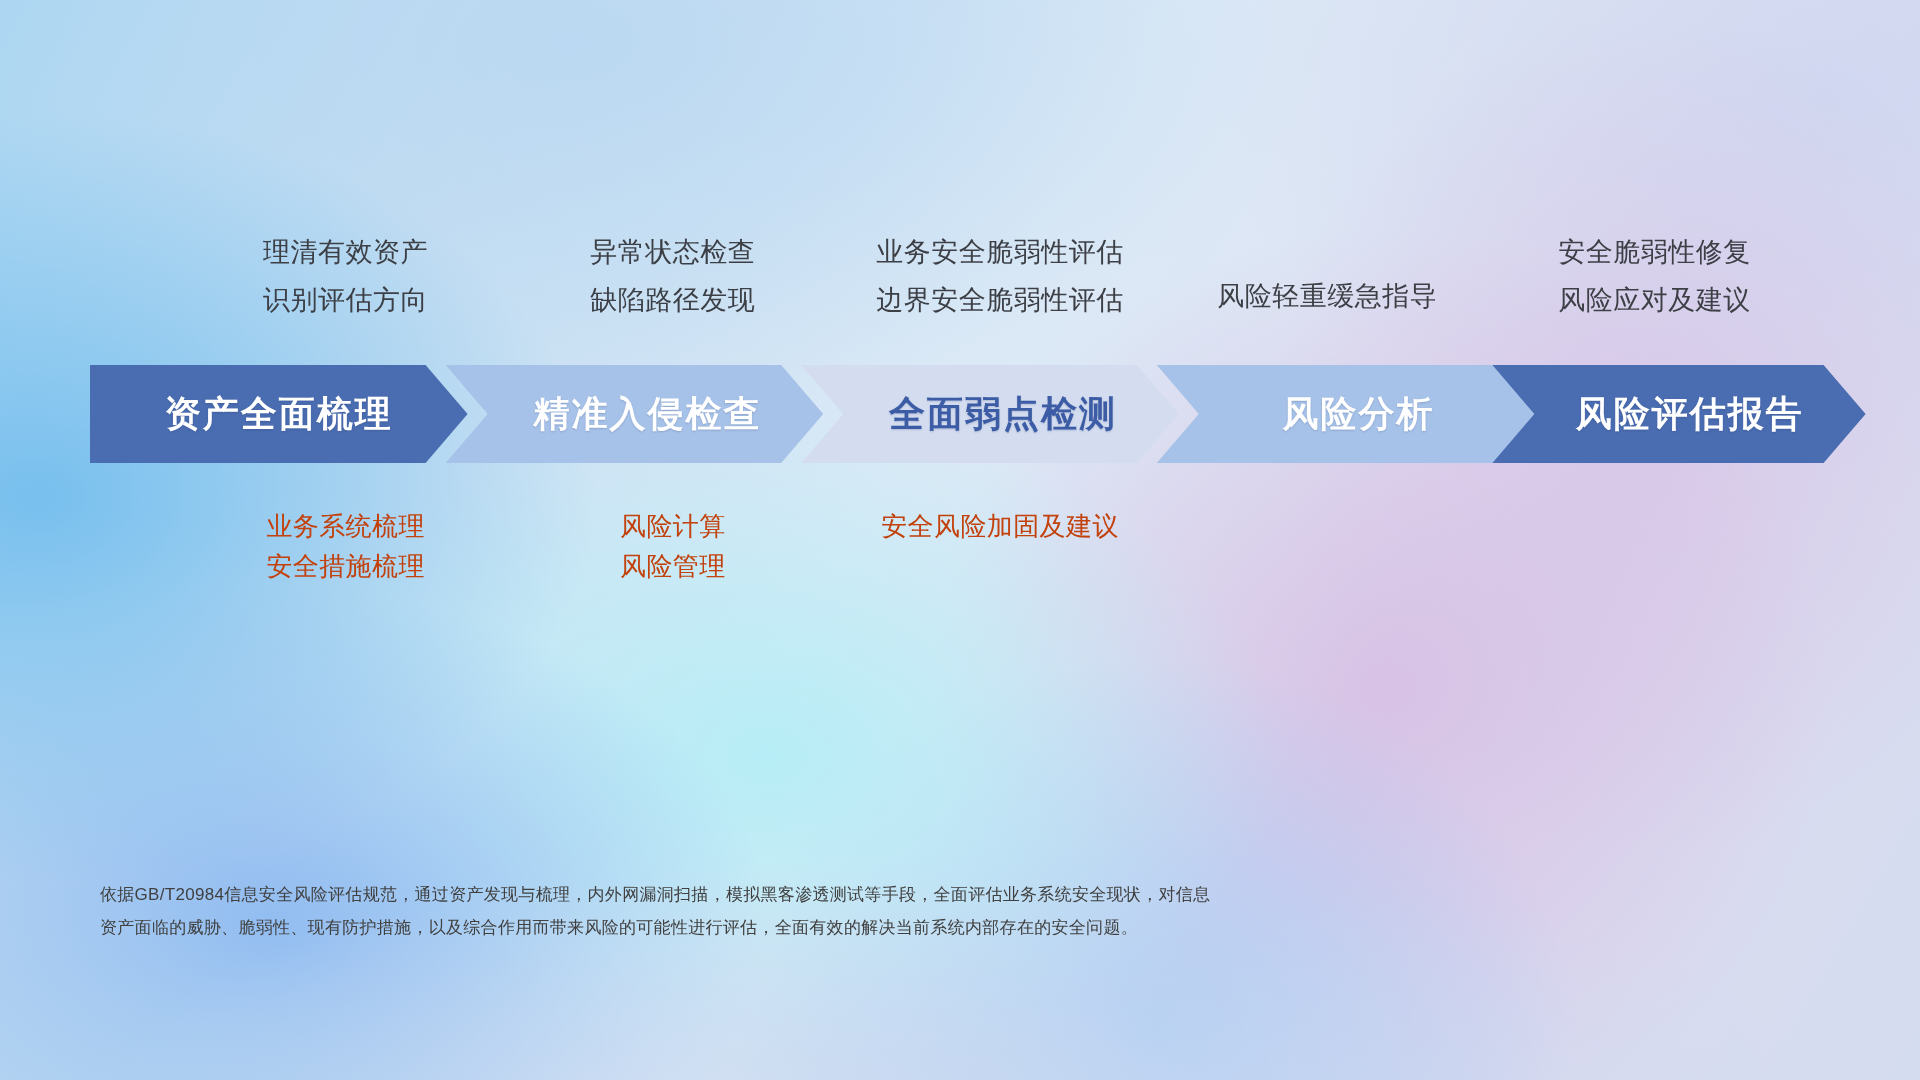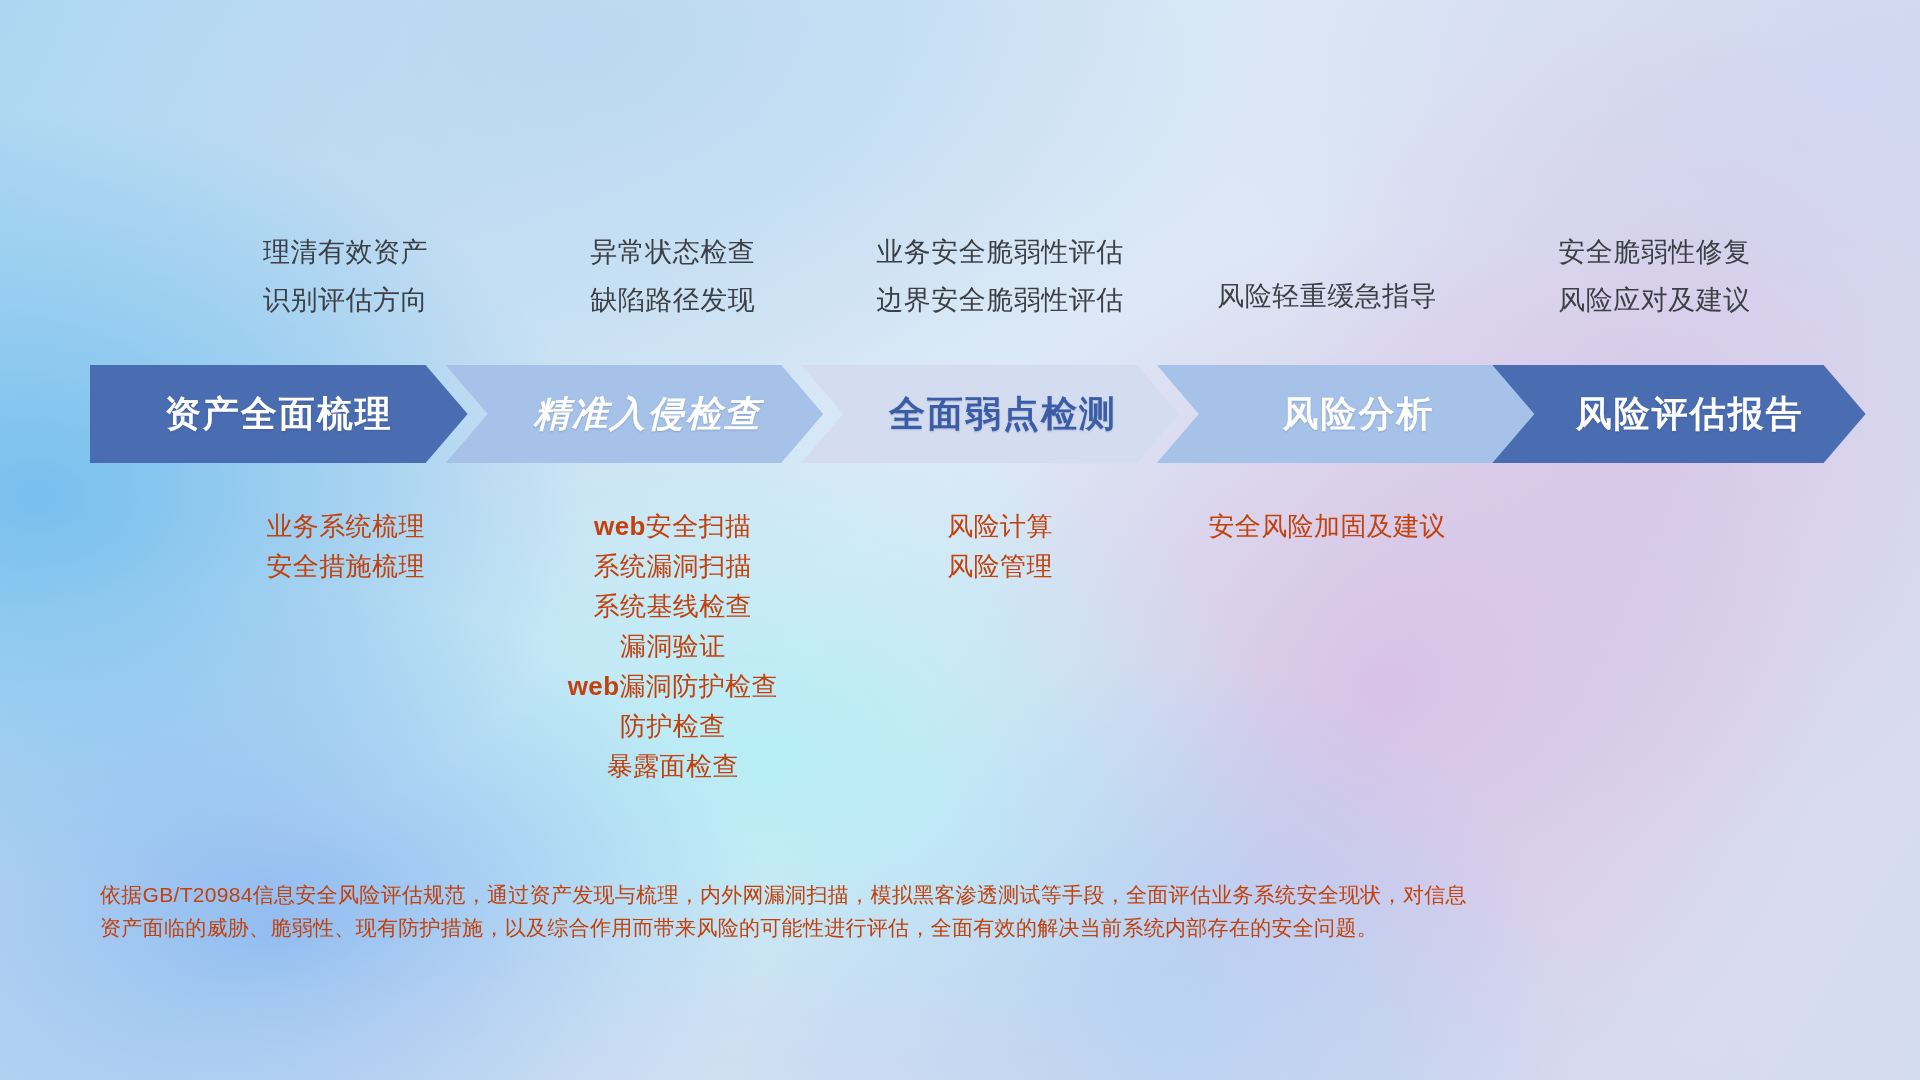--- a/index.html
+++ b/index.html
@@ -112,22 +112,22 @@
   .item-bot .mono-web {
     font-weight: bold;
   }
 
   
   #footer {
     position: absolute;
     left: 100px;
     top: 878px;
     width: 1530px;
-    color: #c2410c;
-    font-size: 21px;
+    color: #404040;
+    font-size: 17px;
     line-height: 33px;
     letter-spacing: 0.3px;
   }
   #footer .fline { display: block; white-space: nowrap; }
 </style>
 </head>
 <body>
 
 <div id="bg"></div>
 <div id="bg-tint"></div>
@@ -156,47 +156,38 @@
         <div class="item-top">风险应对及建议</div>
       </div>
     <div></div>
   </div>
 
   <div id="chevron-band">
       <div class="chev first" style="left: 0px; width: 377.6px; background: linear-gradient(rgb(74, 108, 176) 0%, rgb(74, 108, 176) 55%, rgb(74, 108, 176) 100%); color: rgb(255, 255, 255); z-index: 5; filter: drop-shadow(rgba(255, 255, 255, 0.55) 2px 0px 1px);">
         <span class="chev-label">资产全面梳理</span>
       </div>
       <div class="chev mid" style="left: 355.6px; width: 377.6px; background: linear-gradient(rgb(167, 194, 232) 0%, rgb(167, 194, 232) 55%, rgb(167, 194, 232) 100%); color: rgb(255, 255, 255); z-index: 4; filter: drop-shadow(rgba(255, 255, 255, 0.55) 2px 0px 1px);">
-        <span class="chev-label" style="padding-left: 26px; font-style: italic;">精准入侵检查</span>
+        <span class="chev-label" style="padding-left: 26px;">精准入侵检查</span>
       </div>
       <div class="chev mid" style="left: 711.2px; width: 377.6px; background: linear-gradient(rgb(212, 221, 240) 0%, rgb(212, 221, 240) 55%, rgb(212, 221, 240) 100%); color: rgb(60, 93, 166); z-index: 3; filter: drop-shadow(rgba(255, 255, 255, 0.55) 2px 0px 1px); text-align: right;">
         <span class="chev-label" style="padding-left: 26px;">全面弱点检测</span>
       </div>
       <div class="chev mid" style="left: 1066.8px; width: 377.6px; background: linear-gradient(rgb(167, 194, 232) 0%, rgb(167, 194, 232) 55%, rgb(167, 194, 232) 100%); color: rgb(255, 255, 255); z-index: 2; filter: drop-shadow(rgba(255, 255, 255, 0.55) 2px 0px 1px);">
         <span class="chev-label" style="padding-left: 26px;">风险分析</span>
       </div>
       <div class="chev last" style="left: 1398px; width: 377.6px; background: linear-gradient(rgb(74, 108, 176) 0%, rgb(74, 108, 176) 55%, rgb(74, 108, 176) 100%); color: rgb(255, 255, 255); z-index: 1; filter: drop-shadow(rgba(255, 255, 255, 0.55) 2px 0px 1px);">
         <span class="chev-label" style="padding-left: 26px;">风险评估报告</span>
       </div>
     </div>
 
   <div class="row bottom-row">
     <div></div>
     <div class="col" id="bot-col-0">
         <div class="item-bot"><span>业务系统梳理</span></div>
         <div class="item-bot"><span>安全措施梳理</span></div>
-      </div>
-    <div class="col" id="bot-col-2">
-        <div class="item-bot"><span class="mono-web">web</span><span>安全扫描</span></div>
-        <div class="item-bot"><span>系统漏洞扫描</span></div>
-        <div class="item-bot"><span>系统基线检查</span></div>
-        <div class="item-bot"><span>漏洞验证</span></div>
-        <div class="item-bot"><span class="mono-web">web</span><span>漏洞防护检查</span></div>
-        <div class="item-bot"><span>防护检查</span></div>
-        <div class="item-bot"><span>暴露面检查</span></div>
       </div>
     <div class="col" id="bot-col-3">
         <div class="item-bot"><span>风险计算</span></div>
         <div class="item-bot"><span>风险管理</span></div>
       </div>
     <div class="col" id="bot-col-4">
         <div class="item-bot"><span>安全风险加固及建议</span></div>
       </div>
     <div></div>
   </div>

